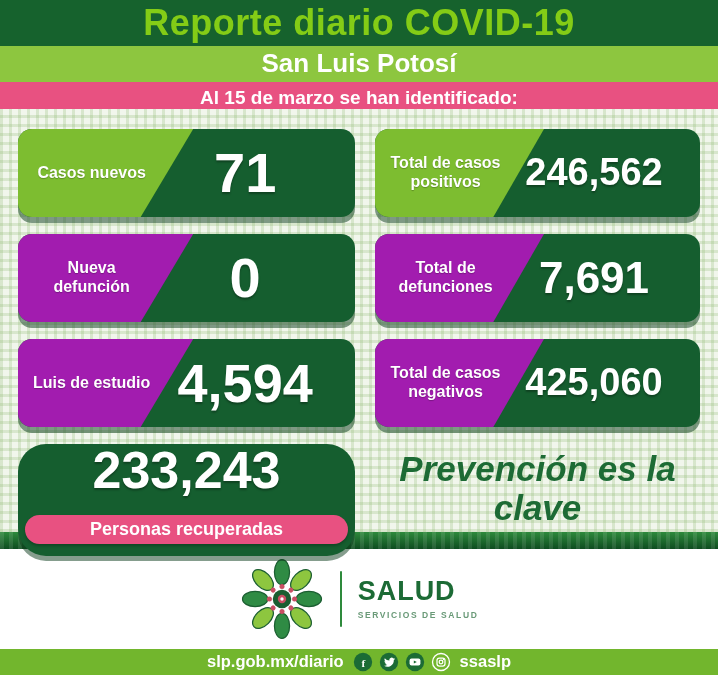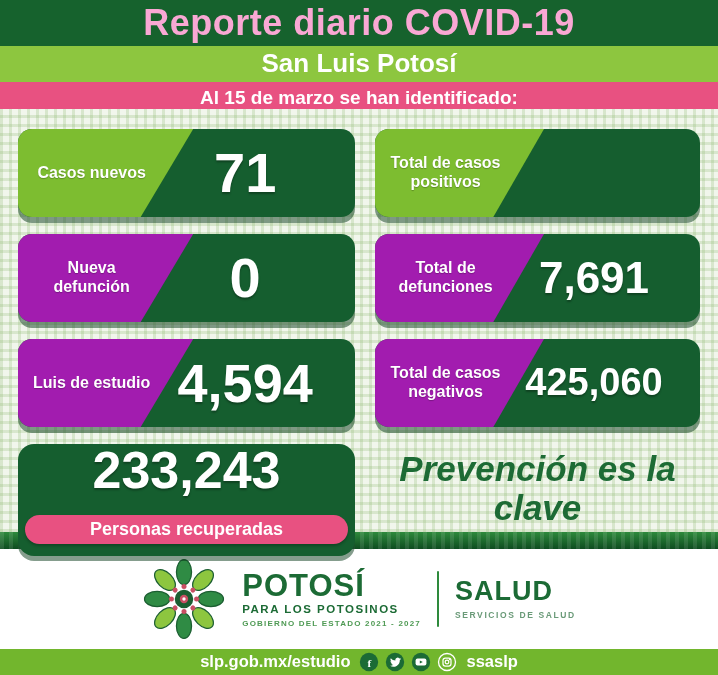--- a/index.html
+++ b/index.html
@@ -2,21 +2,21 @@
 <html><head>
 <meta charset="utf-8">
 <style>
   * { margin:0; padding:0; box-sizing:border-box; }
   html,body { width:718px; height:675px; }
   body { font-family:"Liberation Sans", sans-serif; overflow:hidden; }
   #poster { width:718px; height:675px; display:flex; flex-direction:column; }
 
   
   .header { height:47px; background:#16622d; display:flex; align-items:center; justify-content:center; }
-  .header .title { color:#f9a8d4; font-size:36px; font-weight:bold; letter-spacing:.5px; }
+  .header .title { color:#84cc16; font-size:36px; font-weight:bold; letter-spacing:.5px; }
   .subheader { height:37px; background:#8dc63f; display:flex; align-items:center; justify-content:center; }
   .subheader .subtitle { color:#fff; font-size:26px; font-weight:bold; }
   .pinkbar { height:28px; background:#e85181; display:flex; align-items:flex-end; justify-content:center; }
   .pinkbar .banner { color:#fff; font-size:19px; font-weight:600; }
 
   
   .main {
     height:433px;
     background-color:#f1f6ec;
     background-image:
@@ -49,21 +49,21 @@
     display:flex; align-items:center; justify-content:center;
     color:#fff; font-weight:bold; text-shadow:0 2px 2px rgba(0,0,0,.3);
   }
   .val-lg { font-size:54px; }
   .val-xl { font-size:56px; }
   .val-md { font-size:44px; }
   .val-sm { font-size:38px; }
 
   
   .recovered {
-    position:relative; background:#155e2f; border-radius:16px;
+    position:relative; background:#155e2f; border-radius:28px;
     box-shadow:0 5px 0 rgba(12,60,28,.5); height:112px;
   }
   .recovered-value { position:absolute; top:-4px; left:0; right:0; text-align:center;
     color:#fff; font-size:52px; font-weight:bold; text-shadow:0 2px 2px rgba(0,0,0,.3); }
   .recovered-pill {
     position:absolute; left:7px; right:7px; bottom:12px; height:29px; border-radius:15px;
     background:#e85181; display:flex; align-items:center; justify-content:center;
     box-shadow:0 2px 3px rgba(0,0,0,.25);
   }
   .recovered-pill span { color:#fff; font-size:18px; font-weight:bold; }
@@ -122,20 +122,21 @@
       <div class="wedge wedge-light">
         <span class="card-label">Casos nuevos</span>
       </div>
       <div class="card-value val-xl">71</div>
     </div>
 
     <div class="card">
       <div class="wedge wedge-light">
         <span class="card-label">Total de casos positivos</span>
       </div>
+      <div class="card-value val-sm">246,562</div>
     </div>
 
     <div class="card">
       <div class="wedge wedge-mid">
         <span class="card-label">Nueva defunción</span>
       </div>
       <div class="card-value val-xl">0</div>
     </div>
 
     <div class="card">
@@ -207,34 +208,29 @@
           </g>
         <g transform="rotate(315,50,50)">
             <ellipse cx="50" cy="18" rx="9" ry="15" fill="#8dc63f" stroke="#1b5e31" stroke-width="1.5"></ellipse>
             <circle cx="50" cy="35" r="3" fill="#c94f63"></circle>
           </g>
         <circle cx="50" cy="50" r="11" fill="#1b5e31"></circle>
         <circle cx="50" cy="50" r="5" fill="#c94f63"></circle>
         <circle cx="50" cy="50" r="2" fill="#fff"></circle>
       </g>
     </svg>
-    <div class="gov-block">
-      <div class="gov-name">POTOSÍ</div>
-      <div class="gov-tag">PARA LOS POTOSINOS</div>
-      <div class="gov-sub">GOBIERNO DEL ESTADO 2021 - 2027</div>
-    </div>
     <div class="divider"></div>
     <div class="salud-block">
       <div class="salud-name">SALUD</div>
       <div class="salud-sub">SERVICIOS DE SALUD</div>
     </div>
   </div>
 
   <div class="bottombar">
-    <span class="url">slp.gob.mx/estudio</span>
+    <span class="url">slp.gob.mx/diario</span>
     <div class="social">
       <svg width="20" height="20" viewBox="0 0 24 24">
         <circle cx="12" cy="12" r="11" fill="#1b6b35"></circle>
         <text x="12.5" y="17.5" text-anchor="middle" font-size="13.5" font-weight="bold" fill="#fff" font-family="Liberation Serif, serif">f</text>
       </svg>
       <svg width="20" height="20" viewBox="0 0 24 24">
         <circle cx="12" cy="12" r="11" fill="#1b6b35"></circle>
         <path fill="#fff" d="M19.3 8.2c-.5.2-1 .4-1.6.5.6-.4 1-.9 1.2-1.6-.5.3-1.1.6-1.7.7a2.7 2.7 0 0 0-4.7 2.5 7.7 7.7 0 0 1-5.6-2.9 2.7 2.7 0 0 0 .8 3.6c-.4 0-.8-.1-1.2-.3 0 1.3.9 2.4 2.2 2.7-.4.1-.8.1-1.2.1.3 1.1 1.4 1.9 2.5 1.9a5.4 5.4 0 0 1-4 1.1 7.7 7.7 0 0 0 11.8-6.8c.6-.4 1.1-.9 1.5-1.5z"></path>
       </svg>
       <svg width="20" height="20" viewBox="0 0 24 24">

